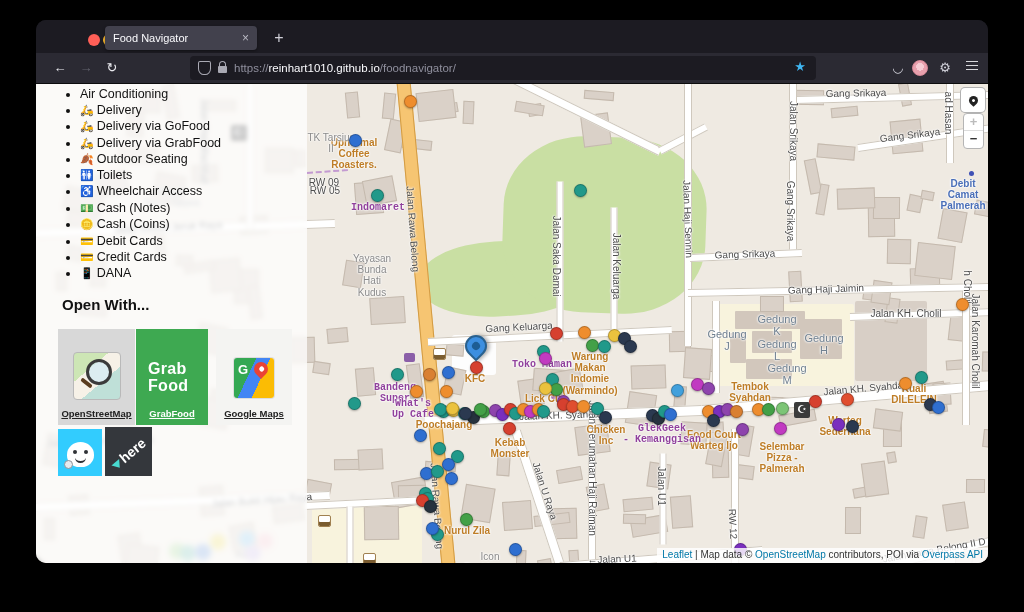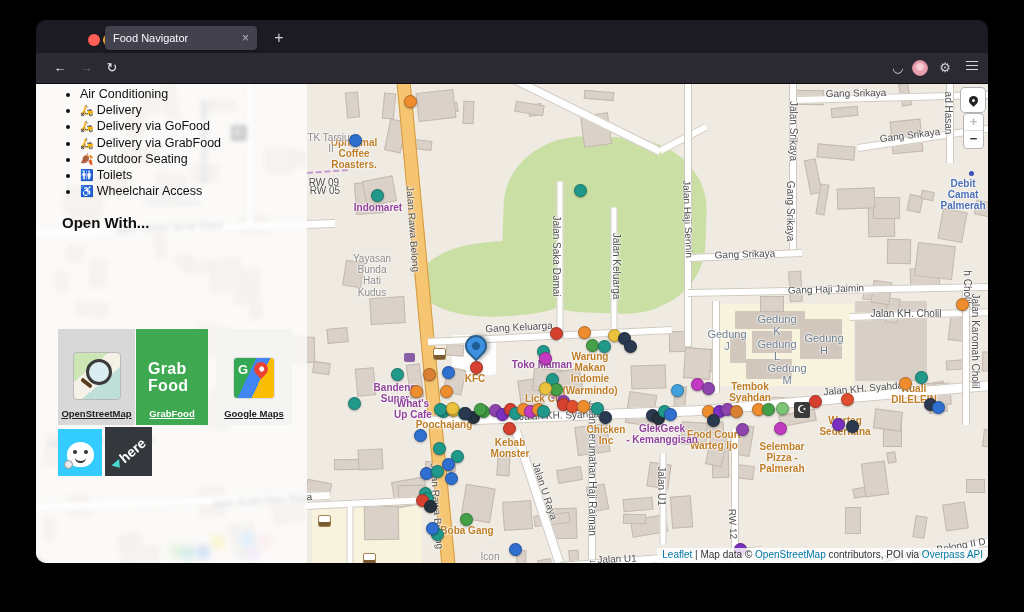--- a/index.html
+++ b/index.html
@@ -37,21 +37,21 @@
   .area{position:absolute;z-index:5;}
   .bld{position:absolute;background:#dad1c8;border:1px solid rgba(178,166,152,.55);z-index:8;box-sizing:border-box;}
   .road{position:absolute;transform-origin:0 50%;z-index:12;box-sizing:border-box;}
   .road.w{background:#fff;border-top:1px solid #cfc8bd;border-bottom:1px solid #cfc8bd;}
   .road.o{background:#f6c572;border-top:1.5px solid #d29b44;border-bottom:1.5px solid #d29b44;}
   .road.dash{border-top:2px dashed #c39ad1;background:none;}
   .slabel{position:absolute;z-index:18;font-size:10px;color:#4d4d4d;white-space:nowrap;
     transform:translate(-50%,-50%);text-shadow:0 0 2px #fff,0 0 2px #fff,0 0 3px #fff;}
   .plabel{position:absolute;z-index:24;font-size:10px;line-height:1.12;text-align:center;
     transform:translate(-50%,0);white-space:nowrap;text-shadow:0 0 2px #fff,0 0 2px #fff,0 0 3px #fff;font-weight:bold;}
-  .c-orange{color:#be7d26;} .c-purple{color:#90409c;} .c-gray{color:#8a8a8a;font-weight:normal;}
+  .c-orange{color:#be7d26;} .c-purple{color:#90409c;font-family:Liberation Mono, monospace;} .c-gray{color:#8a8a8a;font-weight:normal;}
   .c-blue{color:#4a6fb8;} .c-campus{color:#708090;font-weight:normal;font-size:11px;}
   .dot{position:absolute;width:13px;height:13px;border-radius:50%;z-index:28;
     border:1px solid rgba(0,0,0,.22);box-shadow:0 1px 2px rgba(0,0,0,.3);box-sizing:border-box;}
   .softdot{position:absolute;width:16px;height:16px;border-radius:50%;z-index:28;filter:blur(2px);opacity:.85;}
   .micon{position:absolute;z-index:22;}
   #pin{position:absolute;z-index:32;width:22px;height:22px;background:#3d8fe0;border:2px solid #29618f;
     border-radius:50% 50% 50% 0;transform:rotate(-45deg);box-sizing:border-box;box-shadow:2px 2px 4px rgba(0,0,0,.3);}
   #pin:after{content:"";position:absolute;left:5px;top:5px;width:8px;height:8px;border-radius:50%;background:#1d5d94;}
   
   #locate{position:absolute;left:924px;top:3px;width:24px;height:24px;background:#fff;border:1px solid rgba(0,0,0,.3);
@@ -116,20 +116,28 @@
         <span class="ttl">Food Navigator</span>
         <span class="tclose">×</span>
       </div>
       <span id="newtab">+</span>
     </div>
 
     <div id="toolbar">
       <span class="navic" style="left:14px;">←</span>
       <span class="navic" style="left:40px;color:#62626e;">→</span>
       <span class="navic" style="left:66px;">↻</span>
+      <div id="urlbar">
+        <span class="shield"></span>
+        <span class="lock"></span>
+        <span class="u u-dim">https://</span>
+          <span class="u u-dom">reinhart1010.github.io</span>
+          <span class="u u-dim">/foodnavigator/</span>
+        <span id="star">★</span>
+      </div>
       <span class="rt-ic" style="left:852px;">◡</span>
       <span id="avatar" style="left:876px;"></span>
       <span class="rt-ic" style="left:899px;">⚙</span>
       <span class="rt-ic" id="burger" style="left:926px;">
           <span></span>
           <span></span>
           <span></span>
         </span>
     </div>
 
@@ -409,21 +417,21 @@
           <div class="plabel c-orange" style="left: 678px; top: 345px;">
             <div>Food Court</div>
             <div>Warteg Ijo</div>
           </div>
           <div class="plabel c-orange" style="left: 746px; top: 357px;">
             <div>Selembar</div>
             <div>Pizza -</div>
             <div>Palmerah</div>
           </div>
           <div class="plabel c-orange" style="left: 431px; top: 441px;">
-            <div>Boba Gang</div>
+            <div>Nurul Zila</div>
           </div>
           <div class="plabel c-purple" style="left: 342px; top: 118px;">
             <div>Indomaret</div>
           </div>
           <div class="plabel c-purple" style="left: 506px; top: 275px;">
             <div>Toko Maman</div>
           </div>
           <div class="plabel c-purple" style="left: 359px; top: 298px;">
             <div>Bandeng</div>
             <div>Super</div>
@@ -584,20 +592,27 @@
       <div id="sidebar">
         <ul id="amenity-list">
             <li><span>Air Conditioning</span></li>
             <li><span class="emo">🛵</span><span>Delivery</span></li>
             <li><span class="emo">🛵</span><span>Delivery via GoFood</span></li>
             <li><span class="emo">🛵</span><span>Delivery via GrabFood</span></li>
             <li><span class="emo">🍂</span><span>Outdoor Seating</span></li>
             <li><span class="emo">🚻</span><span>Toilets</span></li>
             <li><span class="emo">♿</span><span>Wheelchair Access</span></li>
           </ul>
+        <ul id="payment-list">
+            <li><span class="emo">💵</span><span>Cash (Notes)</span></li>
+            <li><span class="emo">🪙</span><span>Cash (Coins)</span></li>
+            <li><span class="emo">💳</span><span>Debit Cards</span></li>
+            <li><span class="emo">💳</span><span>Credit Cards</span></li>
+            <li><span class="emo">📱</span><span>DANA</span></li>
+          </ul>
         <h3>Open With...</h3>
 
         <div class="tile" style="left:22px;top:245px;width:77px;height:96px;background:#d8d8d8;">
           <div class="osm-logo">
               <span class="mag"></span>
               <span class="hdl"></span>
             </div>
           <span class="tlab" style="color:#222;">OpenStreetMap</span>
         </div>
         <div class="tile" style="left:100px;top:245px;width:72px;height:96px;background:#3ea951;">

